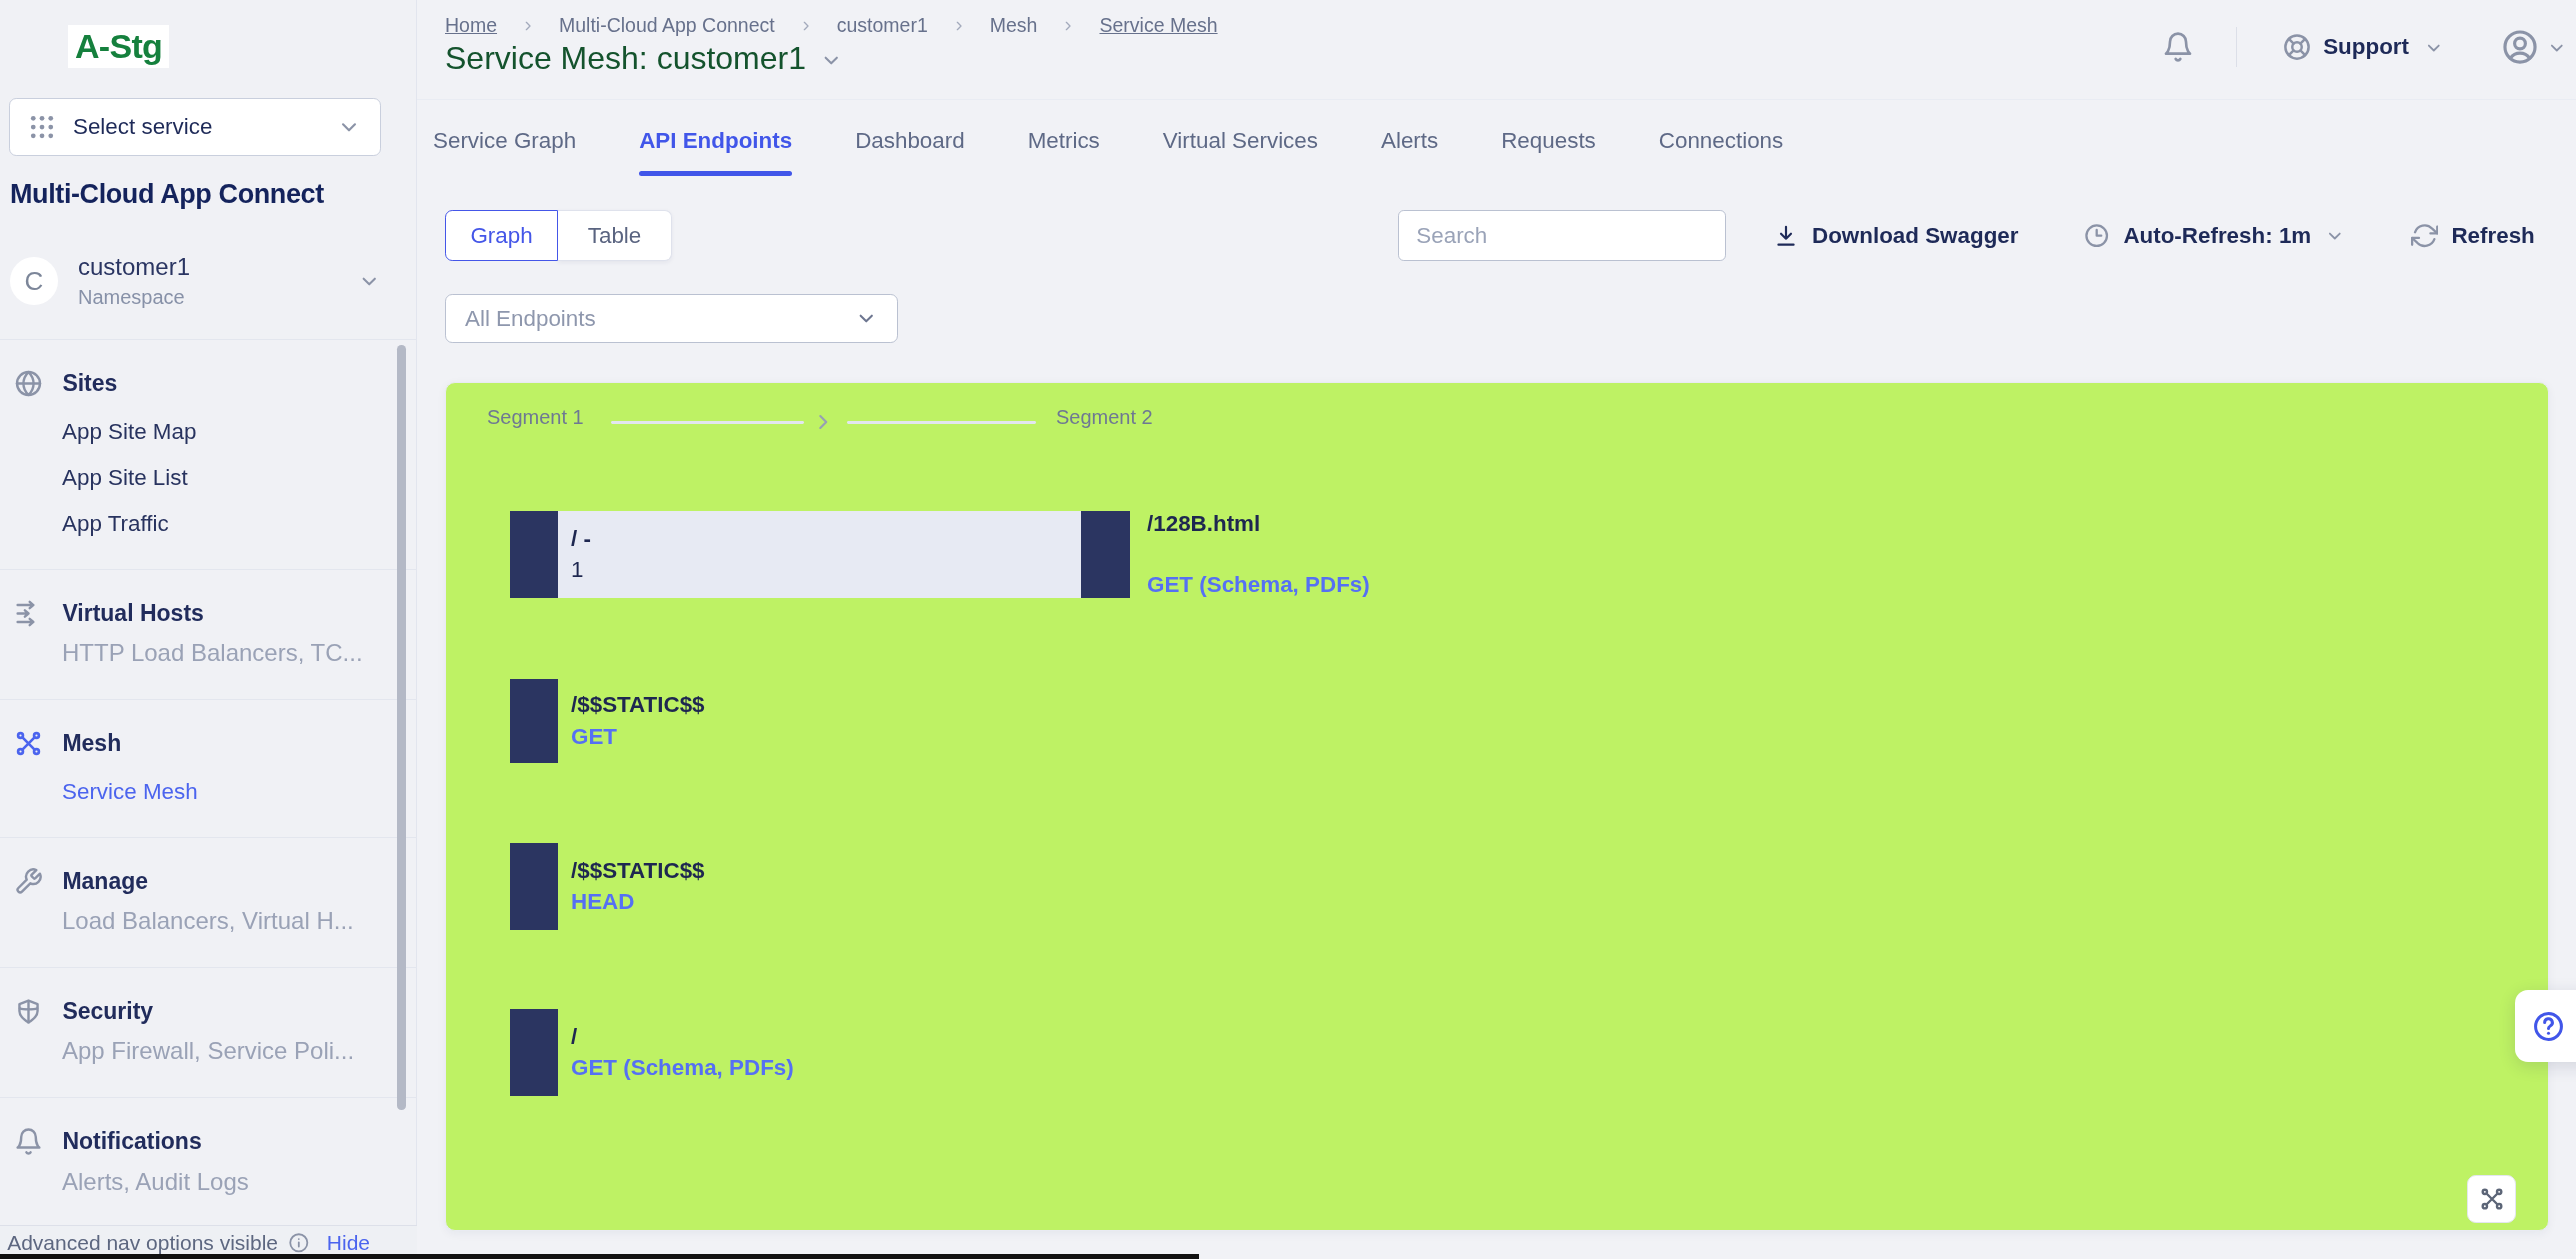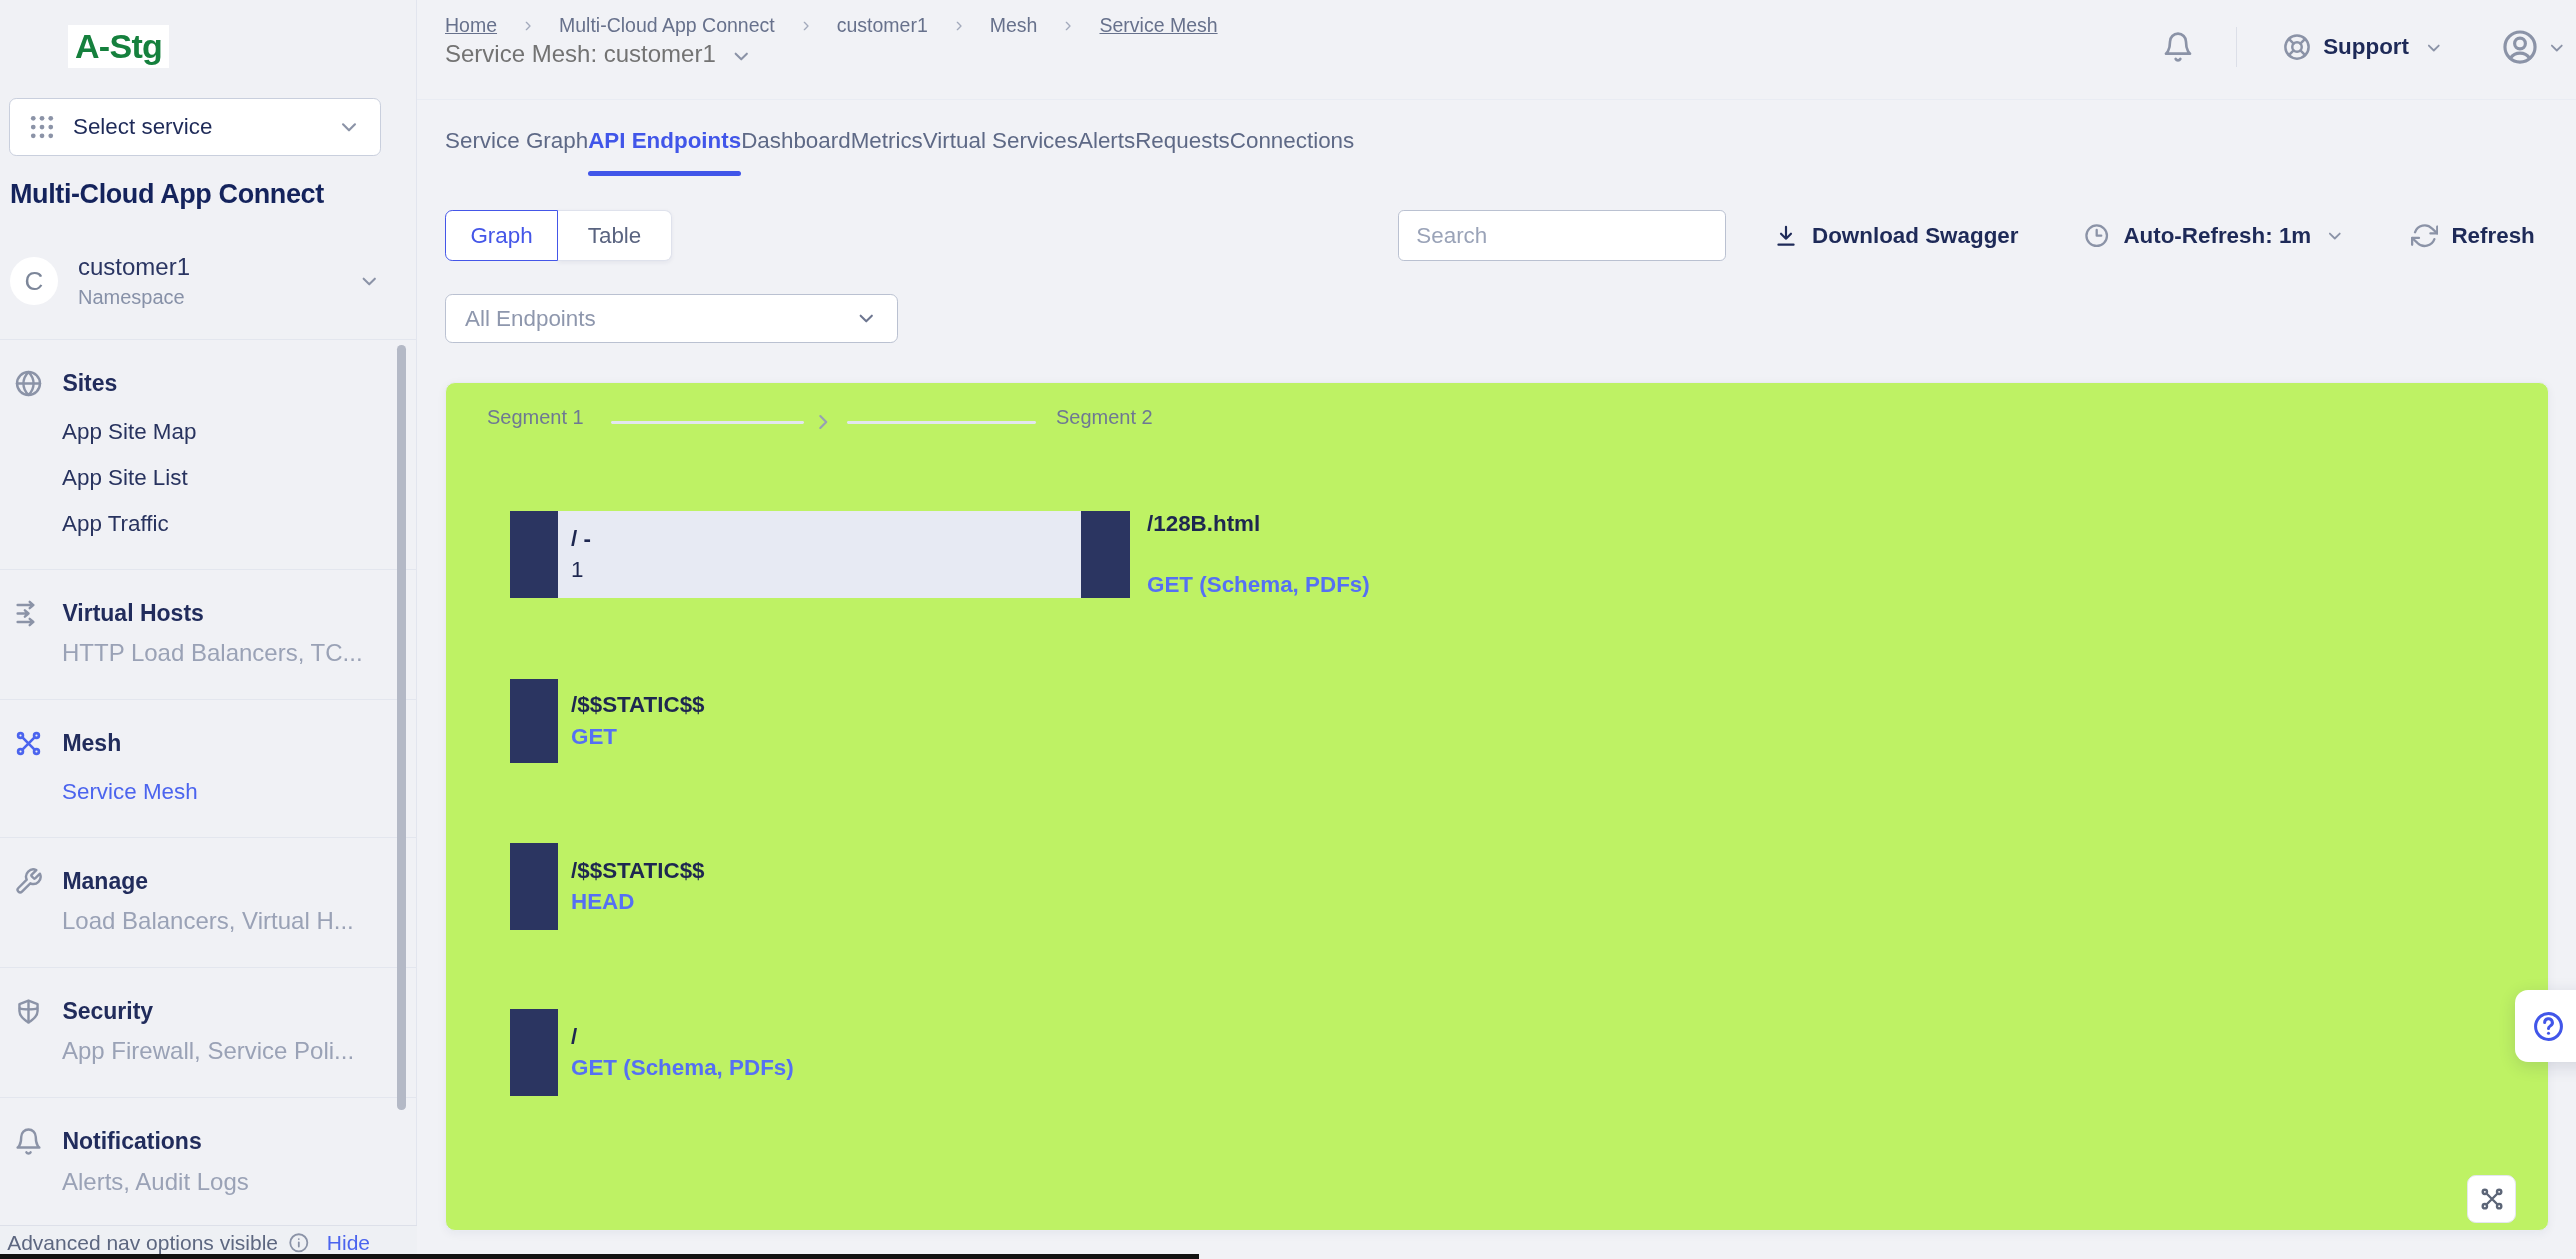--- a/index.html
+++ b/index.html
@@ -41,32 +41,32 @@
   .side-footer .hide { color:#4b64ee; cursor:pointer; margin-left:7.2px; }
 
   
   .main { position:absolute; left:417px; top:0; width:2159px; height:1260px; }
   .hdr-border { position:absolute; left:0; top:99px; width:2159px; height:0.7px; background:#e9ecf3; }
   .breadcrumb { position:absolute; left:28px; top:14.4px; display:flex; align-items:center; gap:23px; font-size:19.5px; color:#67718c; }
   .breadcrumb .bc-link { text-decoration:underline; cursor:pointer; }
   .breadcrumb .bc-item { cursor:pointer; }
   .bc-sep { color:#a3aabc; }
   .title-row { position:absolute; left:28px; top:40px; display:flex; align-items:center; gap:13px; cursor:pointer; }
-  .page-title { font-size:24px; font-weight:500; color:#737373; }
+  .page-title { font-size:32px; font-weight:500; color:#14532d; }
   .title-row .chev { color:#8b93a7; margin-top:4.3px; }
   .hdr-right { position:absolute; top:27.4px; left:1745px; display:flex; align-items:center; }
   .hdr-right .bell { color:#8b93a7; cursor:pointer; }
   .hdr-divider { width:0.7px; height:40px; background:#dcdfe8; margin:0 45px 0 42px; }
   .support { display:flex; align-items:center; gap:11.5px; cursor:pointer; }
   .support .buoy { color:#8b93a7; }
   .support .s-lbl { font-size:22.4px; font-weight:600; color:#1e2a58; }
   .support .chev { color:#8b93a7; margin-left:2.9px; }
   .account { display:flex; align-items:center; gap:7.2px; margin-left:56px; cursor:pointer; color:#8b93a7; }
 
-  .tabs { position:absolute; left:28px; top:128px; display:flex; }
+  .tabs { position:absolute; left:16px; top:128px; display:flex; gap:63px; }
   .tab { font-size:22.4px; color:#5e6986; padding-bottom:21.6px; position:relative; cursor:pointer; white-space:nowrap; }
   .tab.active { color:#4156e9; font-weight:700; }
   .tab.active::after { content:""; position:absolute; left:0; right:0; bottom:0; height:5px; border-radius:2.9px; background:#4156e9; }
 
   .toolbar { position:absolute; left:28px; top:210px; width:2103px; height:51px; }
   .seg { position:absolute; left:0; top:0; display:flex; }
   .seg-btn { height:51px; display:flex; align-items:center; justify-content:center; font-size:22.4px; background:#fff; cursor:pointer; }
   .seg-btn.graph { width:113px; border:1.4px solid #4456e8; color:#4456e8; border-radius:7.2px 0 0 7.2px; z-index:2; }
   .seg-btn.table { width:114px; border:0.7px solid #dfe2ec; border-left:none; color:#5a6480; border-radius:0 7.2px 7.2px 0; box-shadow:0 1.4px 4.3px rgba(30,40,90,.06); }
   .search-box { position:absolute; left:953px; top:0; width:328px; height:51px; background:#fff; border:1.4px solid #bac1d1; border-radius:5.8px; }

